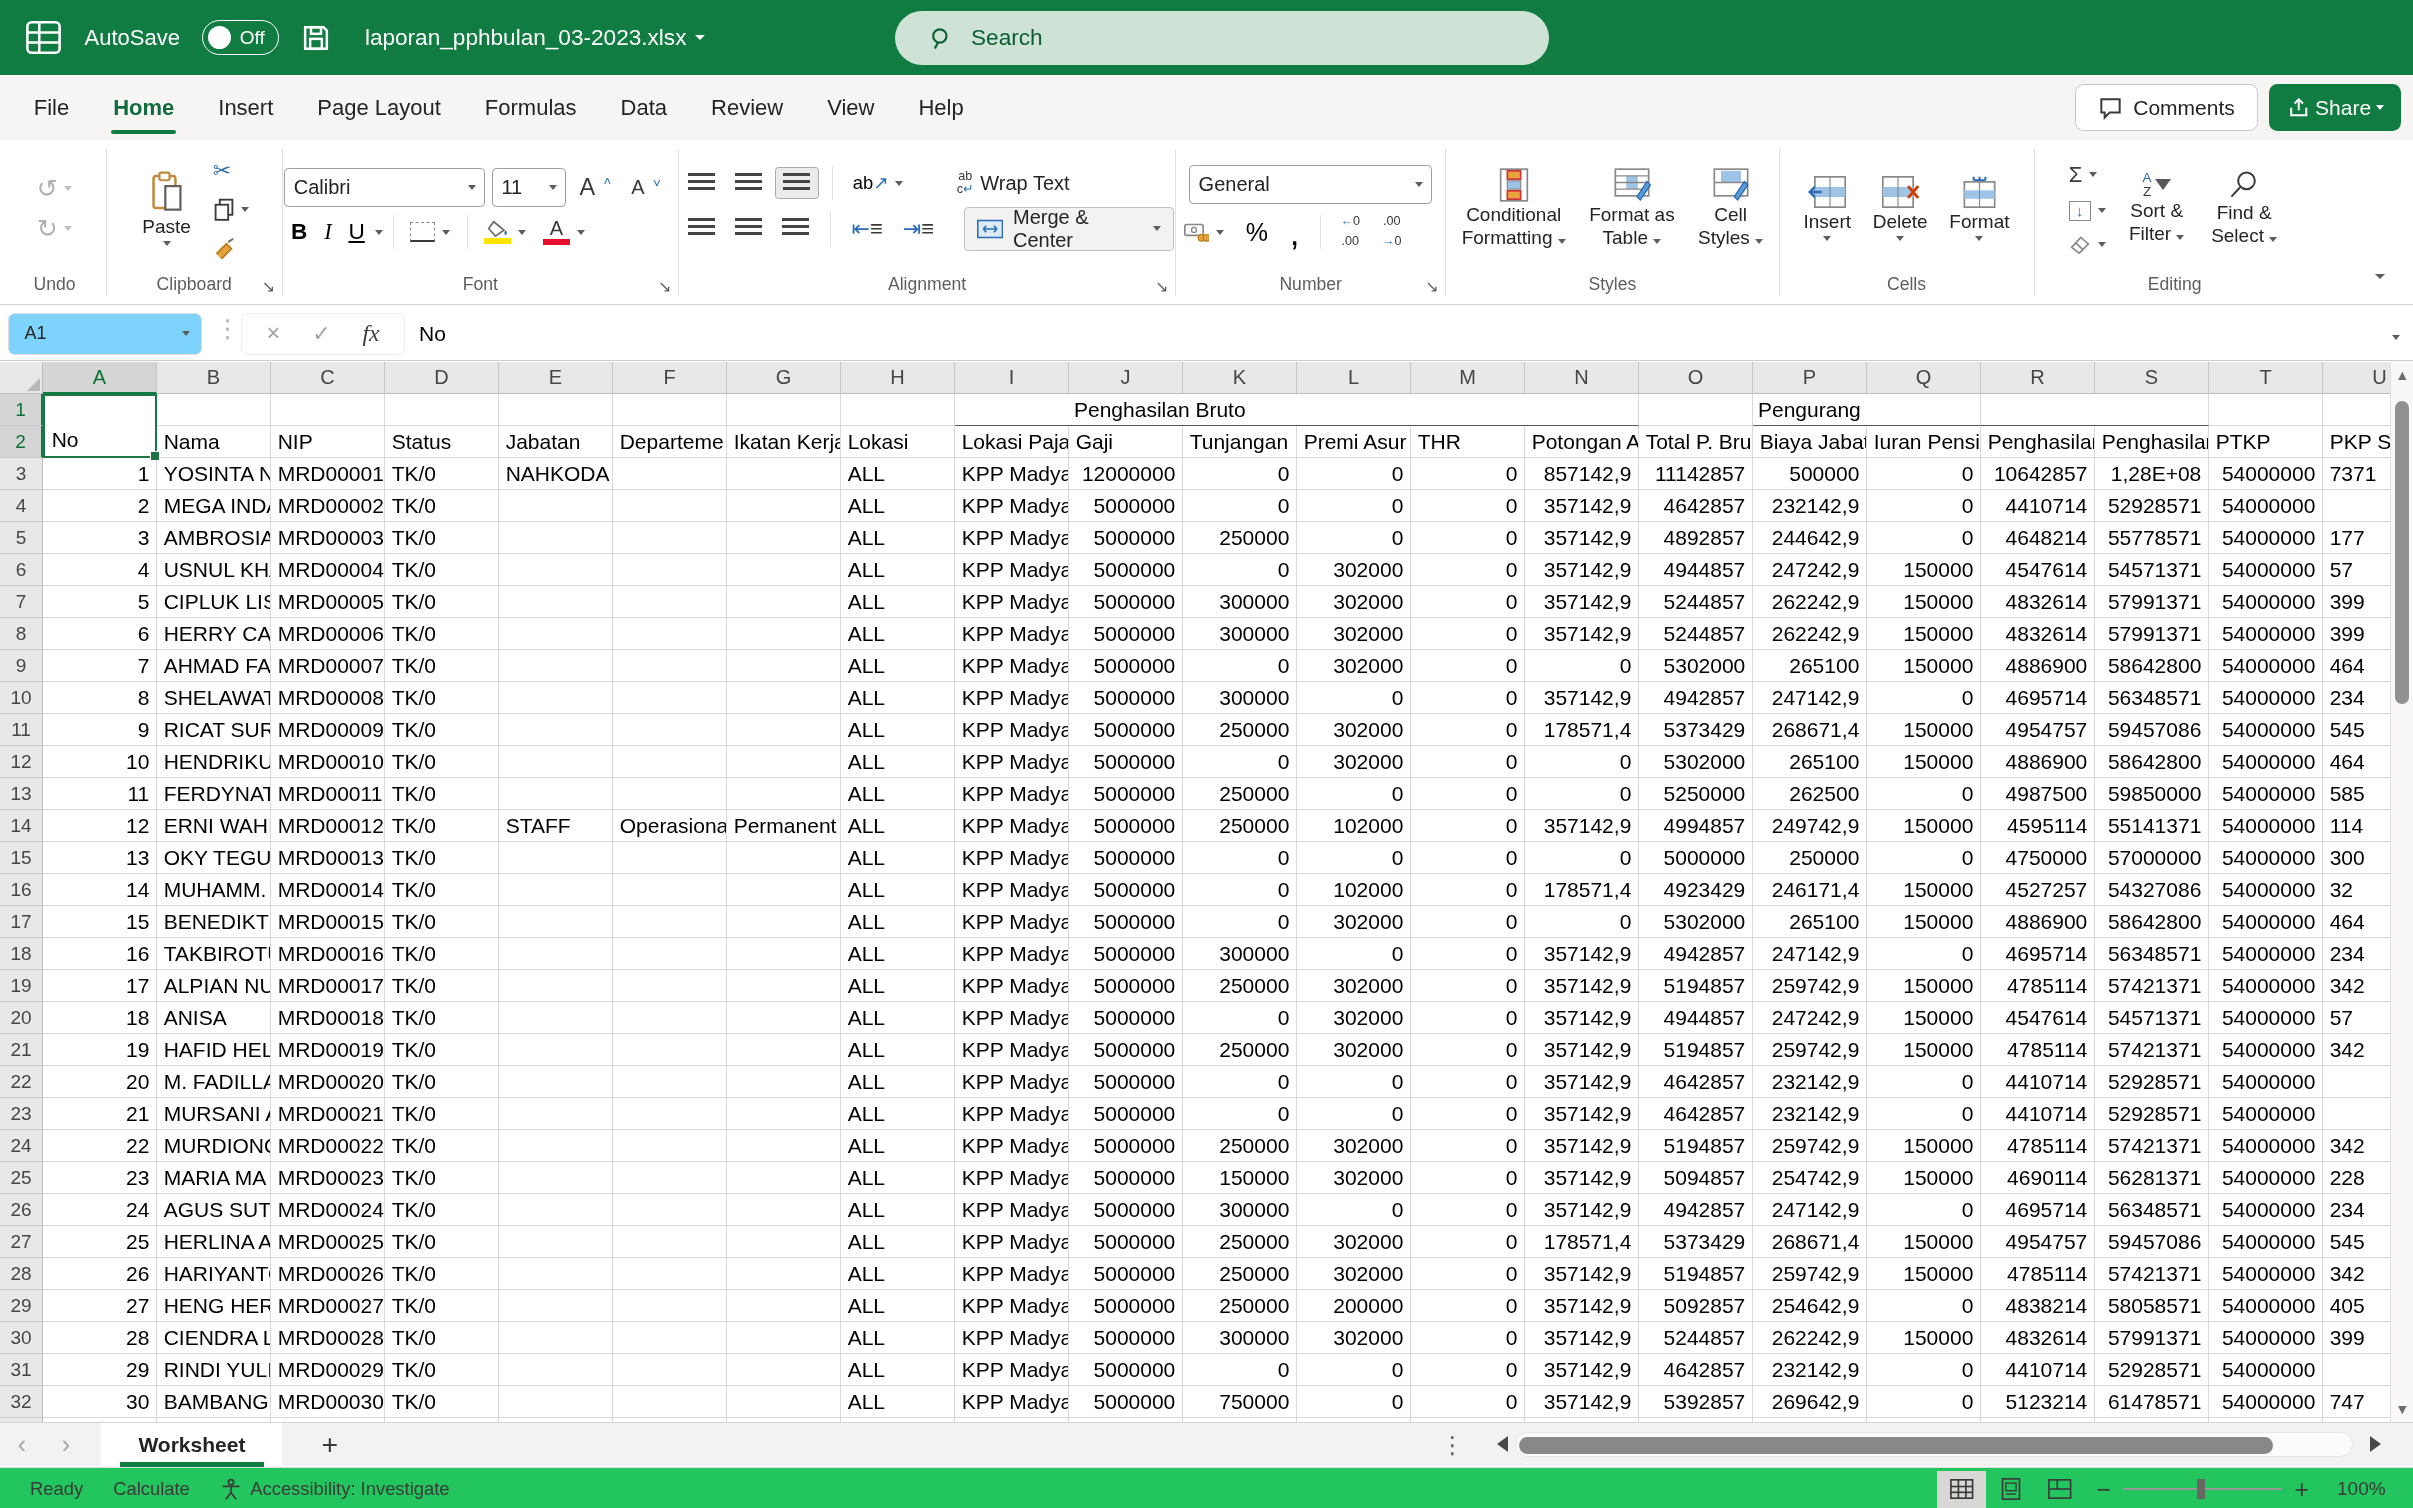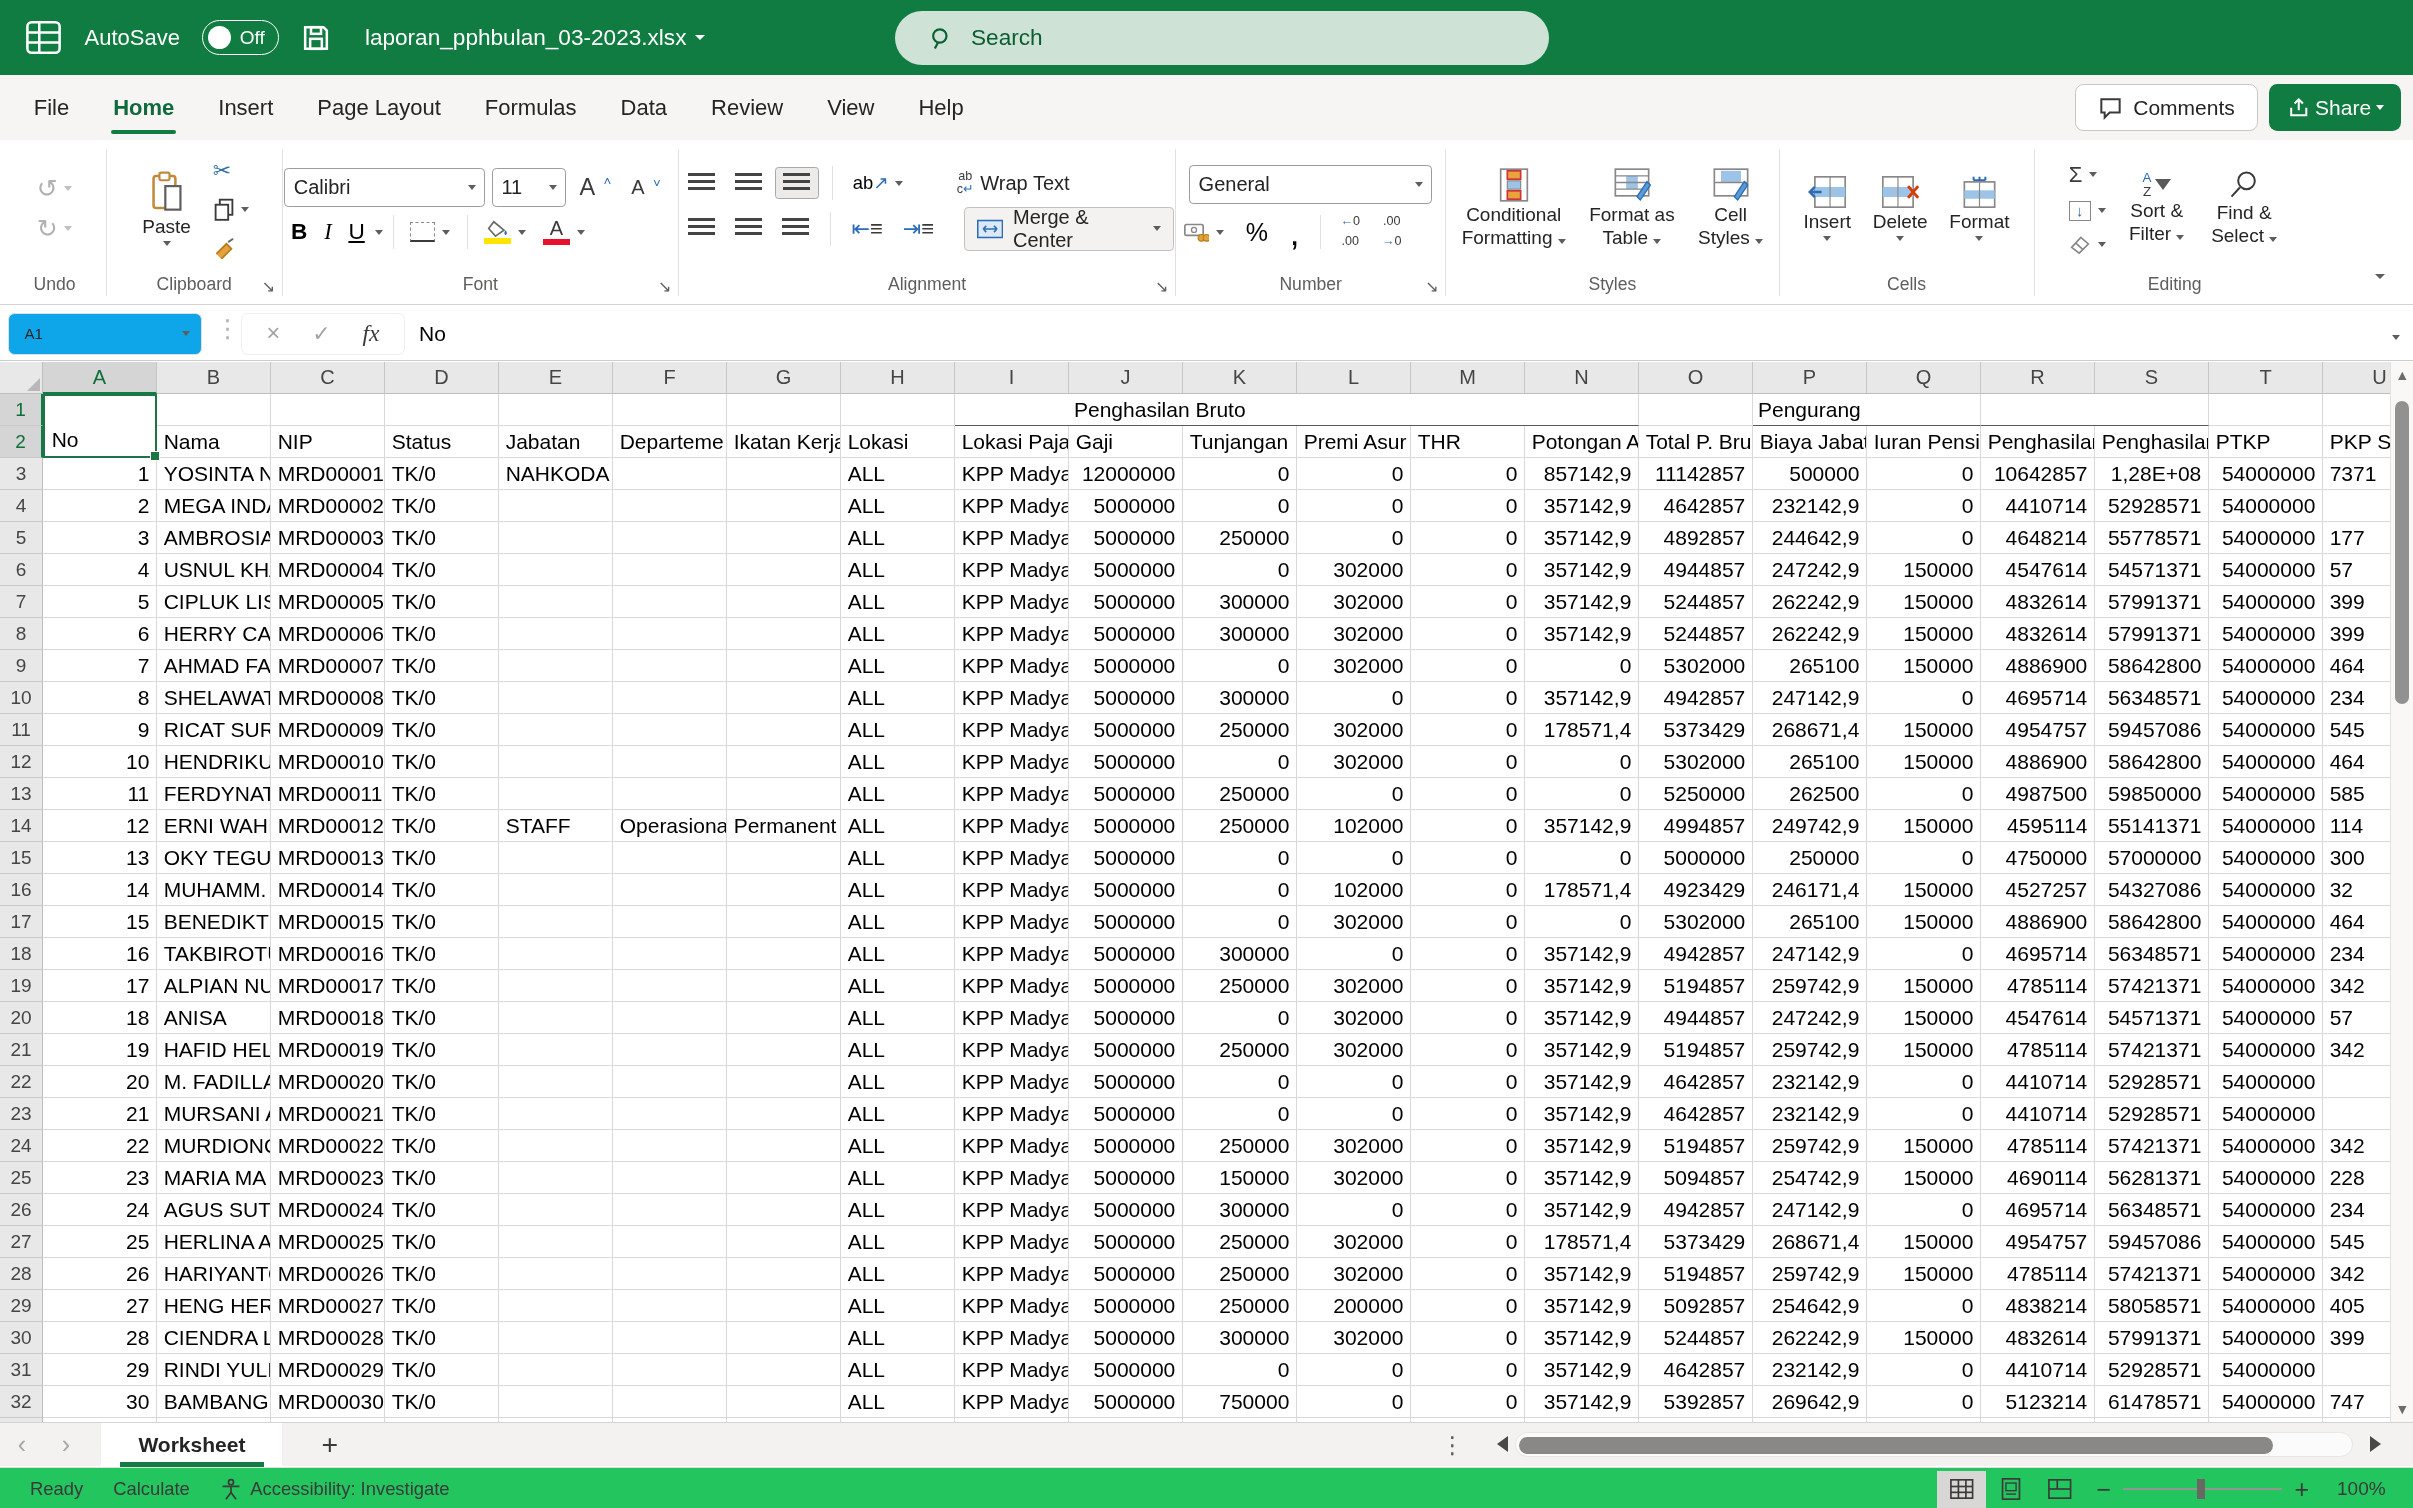--- a/index.html
+++ b/index.html
@@ -70,21 +70,21 @@
   .stack2{display:flex;flex-direction:column;align-items:center;font-size:12.6px;line-height:13.4px;color:#3B3A39;}
   .blue{color:#2B6CB8;}
   .funnel{width:0;height:0;border-left:8.4px solid transparent;border-right:8.4px solid transparent;
     border-top:11px solid #595959;position:relative;}
 
   
   .formulabar{position:absolute;left:0;top:306px;width:2413px;height:55px;background:#fff;
     border-bottom:0.8px solid #CFCDCB;display:flex;align-items:center;}
   .namebox{position:absolute;left:8.4px;top:6.7px;width:194px;height:42px;border:1.7px solid #E1DFDD;
     border-radius:6.7px;display:flex;align-items:center;justify-content:space-between;
-    padding:0 11.7px 0 15px;font-size:15px;color:#252423;background:#0ea5e9;}
+    padding:0 11.7px 0 15px;font-size:18px;color:#252423;background:#7dd3fc;}
   .fb-dots{position:absolute;left:215px;top:8.4px;font-size:25px;color:#B5B3B1;}
   .fxbox{position:absolute;left:241px;top:6.7px;width:164px;height:42px;border:1.7px solid #F0EEEC;
     border-radius:6.7px;display:flex;align-items:center;justify-content:space-around;padding:0 8.4px;}
   .fb-x{font-size:23.5px;color:#A5A3A1;}
   .fb-check{font-size:22px;color:#A5A3A1;}
   .fb-fx{font-family:"Liberation Serif",serif;font-style:italic;font-size:23.5px;color:#3B3A39;}
   .fb-value{position:absolute;left:419px;top:0;height:55px;display:flex;align-items:center;
     font-size:21px;color:#000;}
   .fb-exp{position:absolute;right:13.4px;top:22px;}
 

